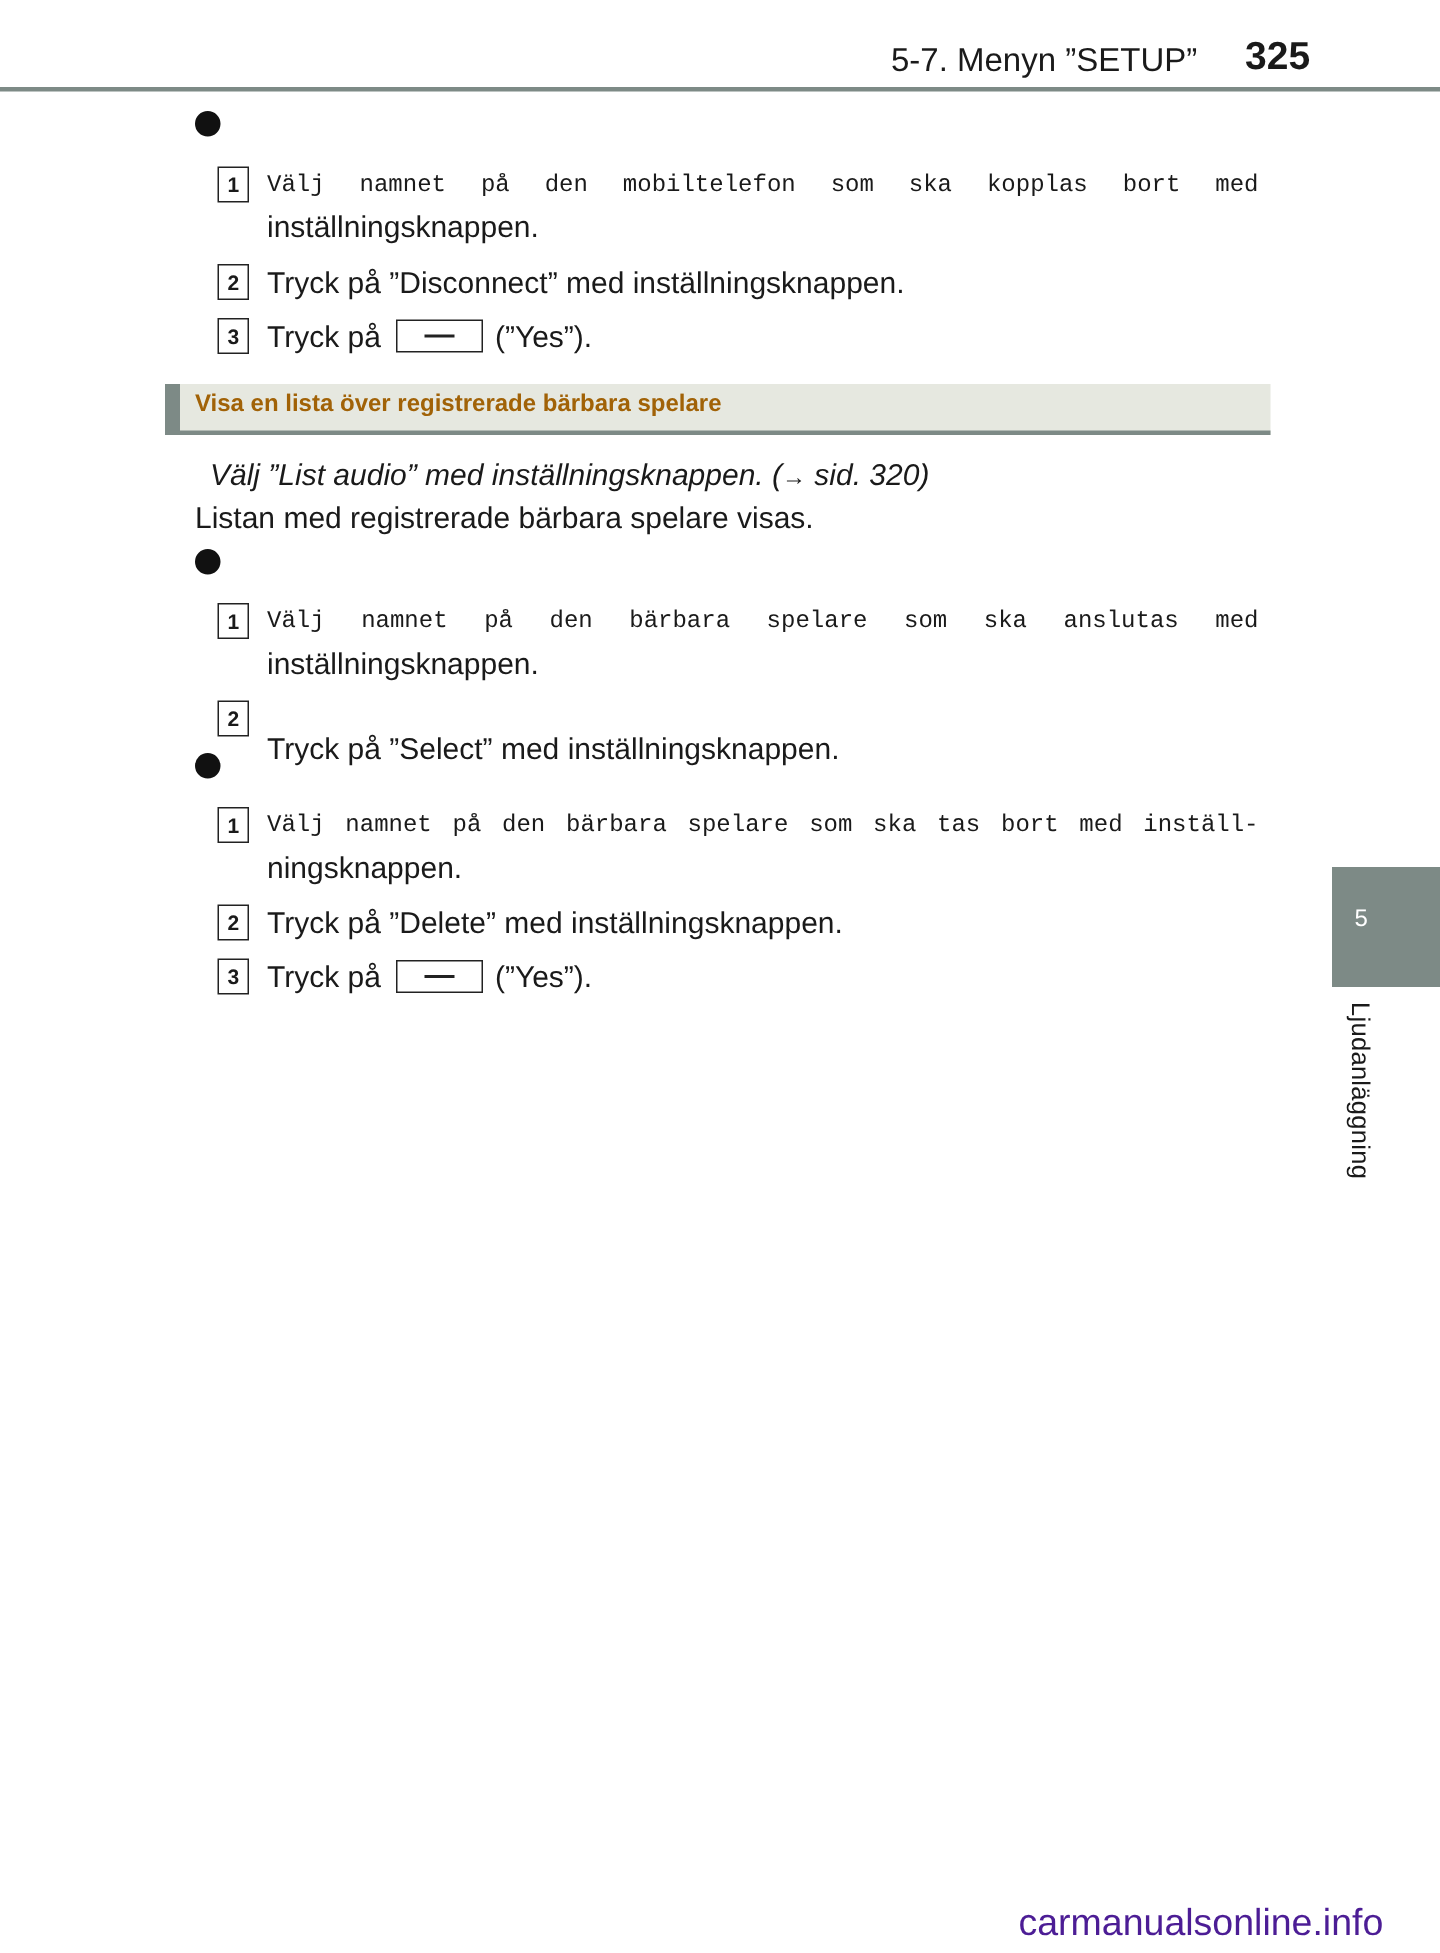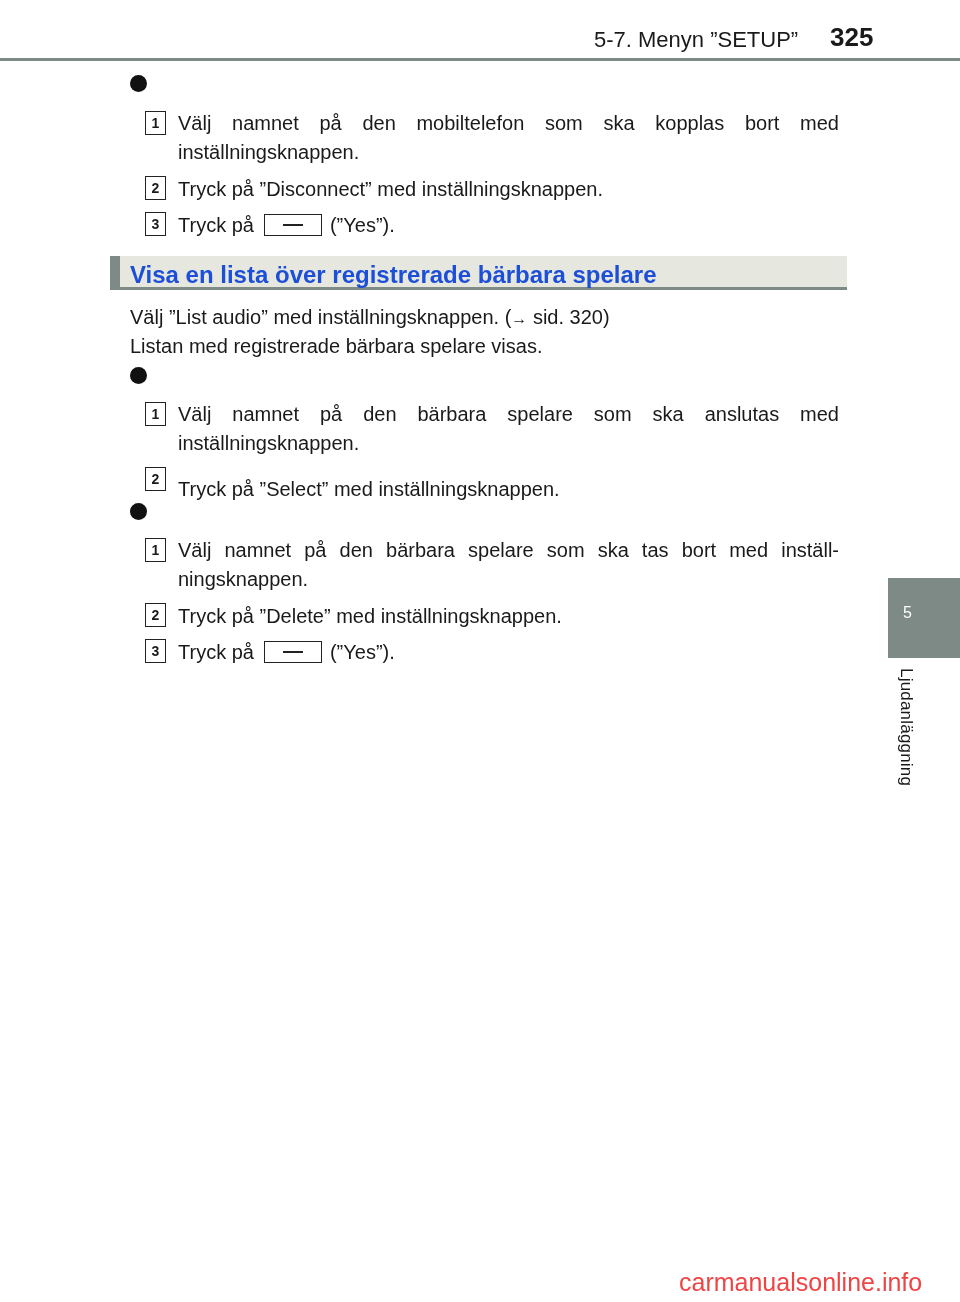--- a/index.html
+++ b/index.html
@@ -10,29 +10,29 @@
   .header-page { position:absolute; left:830px; top:22px; font-size:26px; font-weight:bold; }
   .side-tab { position:absolute; left:888px; top:578px; width:72px; height:80px; background:#7d8a86; }
   .side-tab-num { position:absolute; left:903px; top:604px; font-size:16px; color:#ffffff; }
   .side-tab-label { position:absolute; left:896px; top:668px; writing-mode:vertical-rl;
                     font-size:17px; color:#1a1a1a; letter-spacing:0.2px; }
   .line { position:absolute; font-size:20px; white-space:nowrap; line-height:24px; }
   .bullet { display:inline-block; width:17px; height:17px; border-radius:50%; background:#111;
             vertical-align:-1px; margin-right:8px; }
   .step-box { position:absolute; width:19px; height:22px; border:1.5px solid #222;
               font-size:14px; font-weight:bold; text-align:center; line-height:22px; background:#fff; }
-  .justify { position:absolute; font-size:20px; line-height:24px; text-align:justify; text-align-last:justify; }
+  .justify { position:absolute; font-size:16px; line-height:24px; text-align:justify; text-align-last:justify;font-family:Liberation Mono, monospace; }
   .inline-btn { display:inline-block; width:56px; height:20px; border:1.5px solid #222; vertical-align:-4px;
                 position:relative; margin:0 8px 0 6px; }
   .inline-btn::after { content:""; position:absolute; left:18px; right:18px; top:9px; height:2px; background:#222; }
   .section-head { position:absolute; left:110px; top:256px; width:737px; height:34px; background:#e6e8e0;
                   border-left:10px solid #7d8a86; border-bottom:3px solid #7d8a86; box-sizing:border-box; }
-  .section-head span { position:absolute; left:10px; top:5px; font-size:24px; font-weight:bold; color:#1d4ed8; }
+  .section-head span { position:absolute; left:10px; top:5px; font-size:16px; font-weight:bold; color:#a16207; }
   .arrow { font-size:16px; }
-  .watermark { position:absolute; left:679px; top:1268px; font-size:25px; color:#ef4444; }
+  .watermark { position:absolute; left:679px; top:1268px; font-size:25px; color:#4c1d95; }
 </style>
 </head>
 <body>
 
 <div class="header-section">5-7. Menyn ”SETUP”</div>
 <div class="header-page">325</div>
 <div class="header-rule"></div>
 
 <div class="side-tab"></div>
 <div class="side-tab-num">5</div>
@@ -47,33 +47,33 @@
 <div class="step-box" style="left:145px; top:176px;">2</div>
 <div class="line" style="left:178px; top:177px;">Tryck på ”Disconnect” med inställningsknappen.</div>
 <div class="step-box" style="left:145px; top:212px;">3</div>
 <div class="line" style="left:178px; top:213px;">
   <span>Tryck på</span><span class="inline-btn" style="width:56px; margin-left:10px;"></span><span>(”Yes”).</span>
 </div>
 
 <div class="section-head">
   <span>Visa en lista över registrerade bärbara spelare</span>
 </div>
-<div class="line" style="left:130px; top:305px;">
+<div class="line" style="left:140px; top:305px;font-style:italic;">
   <span>Välj ”List audio” med inställningsknappen. (</span><span class="arrow">→</span><span> sid. 320)</span>
 </div>
 <div class="line" style="left:130px; top:334px;">Listan med registrerade bärbara spelare visas.</div>
 
 <div class="line" style="left:130px; top:364px;">
   <span class="bullet"></span>
 </div>
 <div class="step-box" style="left:145px; top:402px;">1</div>
 <div class="justify" style="left:178px; top:402px; width:661px;">Välj namnet på den bärbara spelare som ska anslutas med</div>
 <div class="line" style="left:178px; top:431px;">inställningsknappen.</div>
 <div class="step-box" style="left:145px; top:467px;">2</div>
-<div class="line" style="left:178px; top:477px;">Tryck på ”Select” med inställningsknappen.</div>
+<div class="line" style="left:178px; top:488px;">Tryck på ”Select” med inställningsknappen.</div>
 
 <div class="line" style="left:130px; top:500px;">
   <span class="bullet"></span>
 </div>
 <div class="step-box" style="left:145px; top:538px;">1</div>
 <div class="justify" style="left:178px; top:538px; width:661px;">Välj namnet på den bärbara spelare som ska tas bort med inställ-</div>
 <div class="line" style="left:178px; top:567px;">ningsknappen.</div>
 <div class="step-box" style="left:145px; top:603px;">2</div>
 <div class="line" style="left:178px; top:604px;">Tryck på ”Delete” med inställningsknappen.</div>
 <div class="step-box" style="left:145px; top:639px;">3</div>

